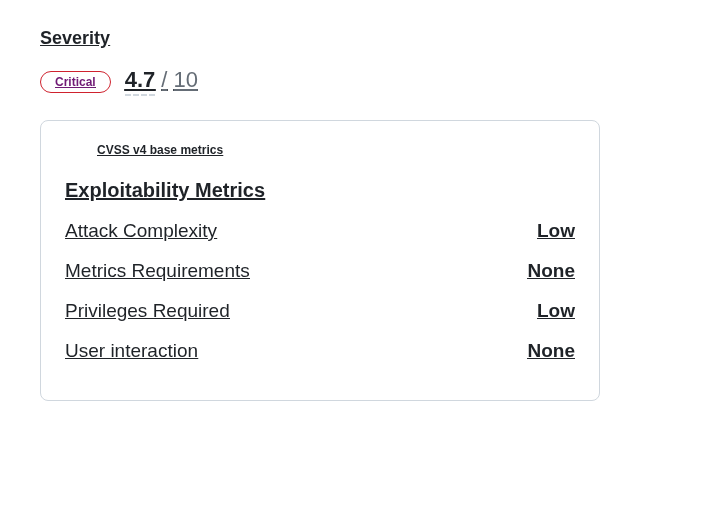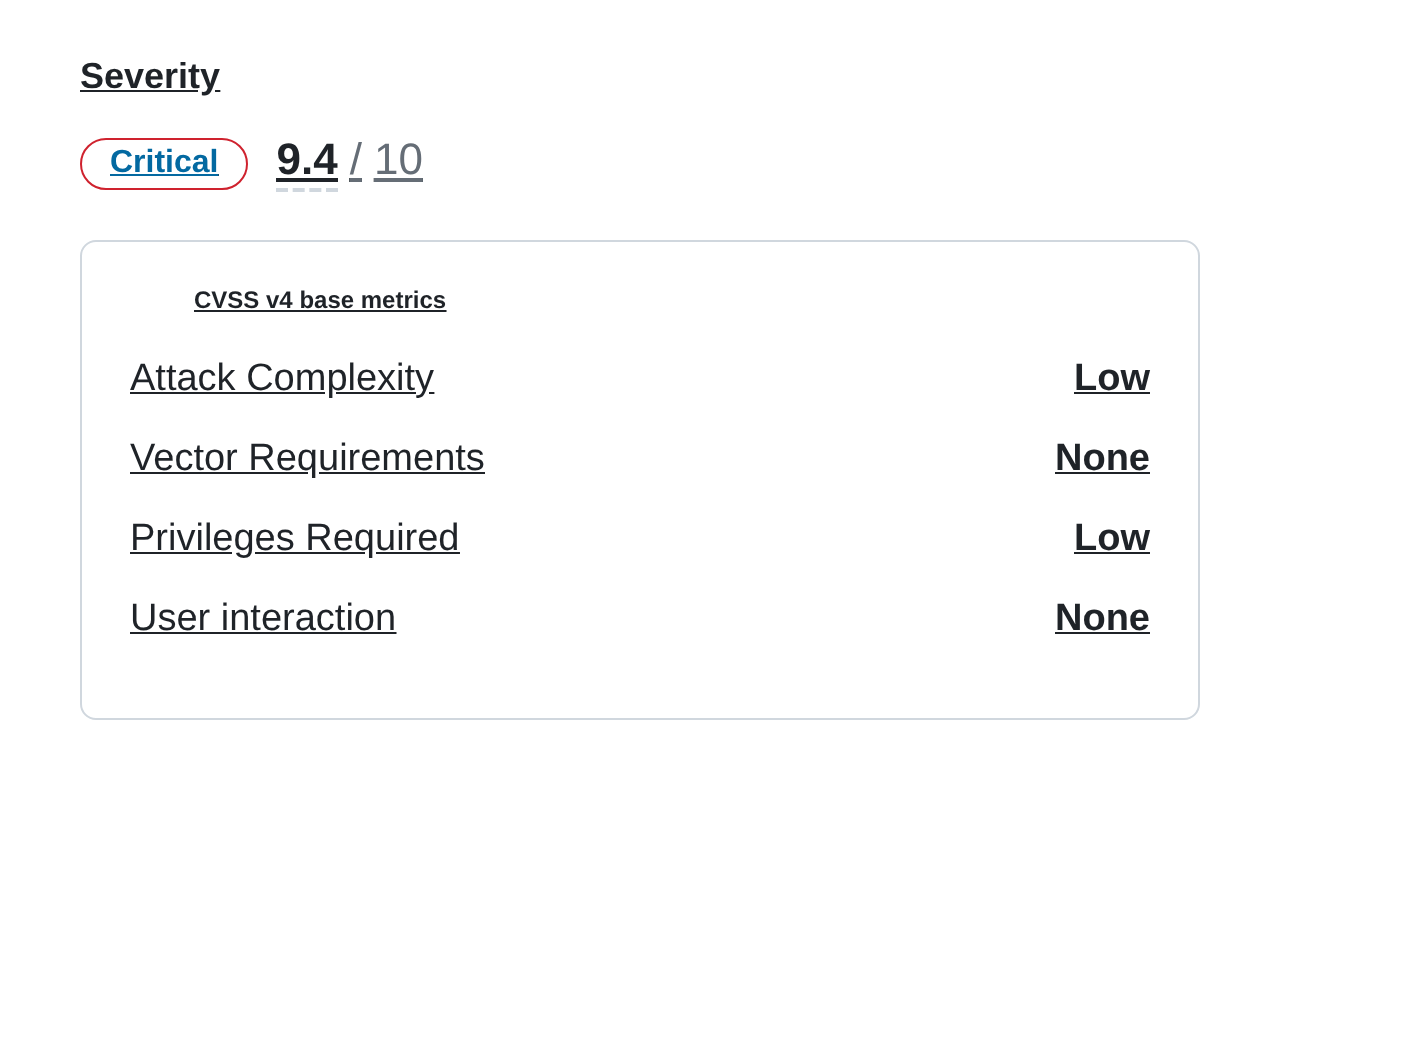--- a/index.html
+++ b/index.html
@@ -23,25 +23,25 @@
     .severity-row {
       display: flex;
       align-items: center;
       gap: 14px;
       margin-bottom: 24px;
     }
     .severity-badge {
       display: inline-flex;
       align-items: center;
       border: 1.5px solid #cf222e;
-      color: #0369a1;
+      color: #701a75;
       background: #ffffff;
       border-radius: 999px;
       padding: 3px 14px;
-      font-size: 16px;
+      font-size: 12px;
       font-weight: 600;
     }
     .score-wrap {
       display: flex;
       align-items: baseline;
       gap: 6px;
       font-size: 22px;
     }
     .score-value {
       font-weight: 700;
@@ -97,35 +97,36 @@
     }
   </style>
 </head>
 <body>
 
 <h2 class="severity-title">Severity</h2>
 
 <div class="severity-row">
   <span class="severity-badge">Critical</span>
   <span class="score-wrap">
-    <span class="score-value">9.4</span>
+    <span class="score-value">4.7</span>
     <span class="score-sep">/</span>
     <span class="score-max">10</span>
   </span>
 </div>
 
 <div class="metrics-card">
   <div class="metrics-card-title">CVSS v4 base metrics</div>
+  <div class="metrics-section-title">Exploitability Metrics</div>
 
   <div class="metric-row">
     <span class="metric-label">Attack Complexity</span>
     <span class="metric-value">Low</span>
   </div>
   <div class="metric-row">
-    <span class="metric-label">Vector Requirements</span>
+    <span class="metric-label">Metrics Requirements</span>
     <span class="metric-value">None</span>
   </div>
   <div class="metric-row">
     <span class="metric-label">Privileges Required</span>
     <span class="metric-value">Low</span>
   </div>
   <div class="metric-row">
     <span class="metric-label">User interaction</span>
     <span class="metric-value">None</span>
   </div>

